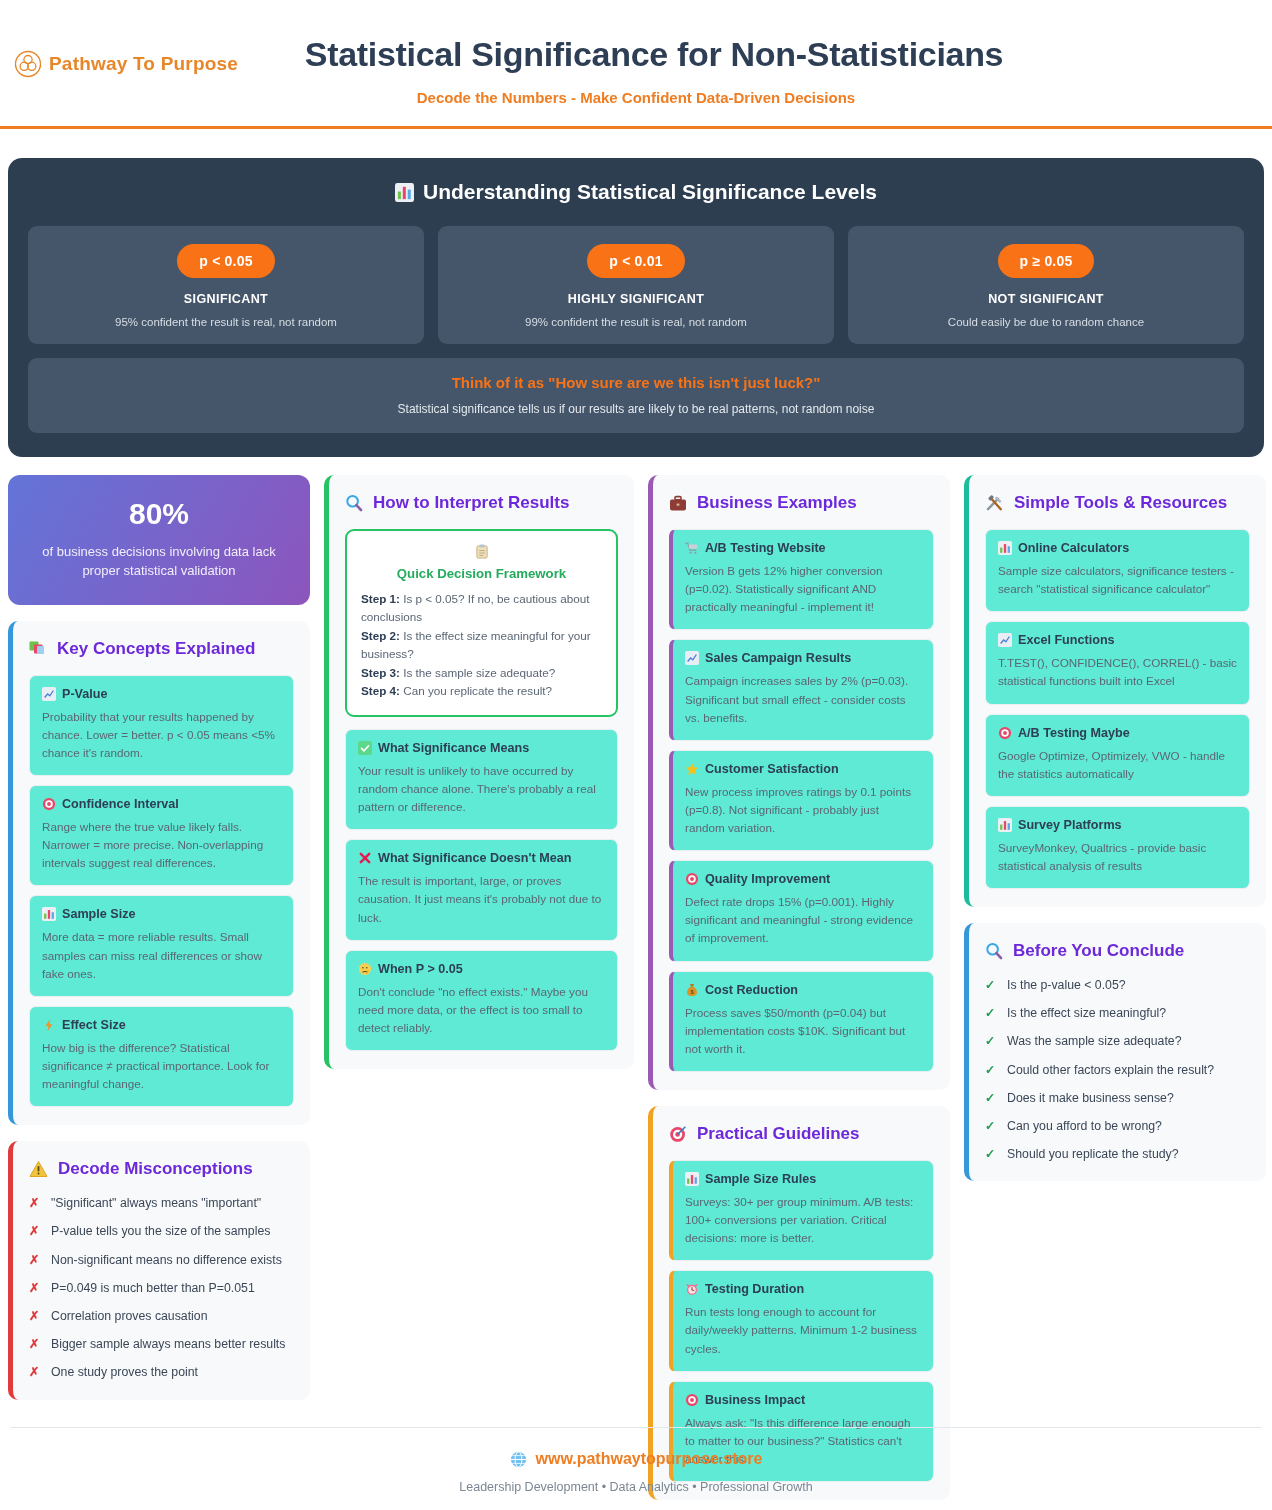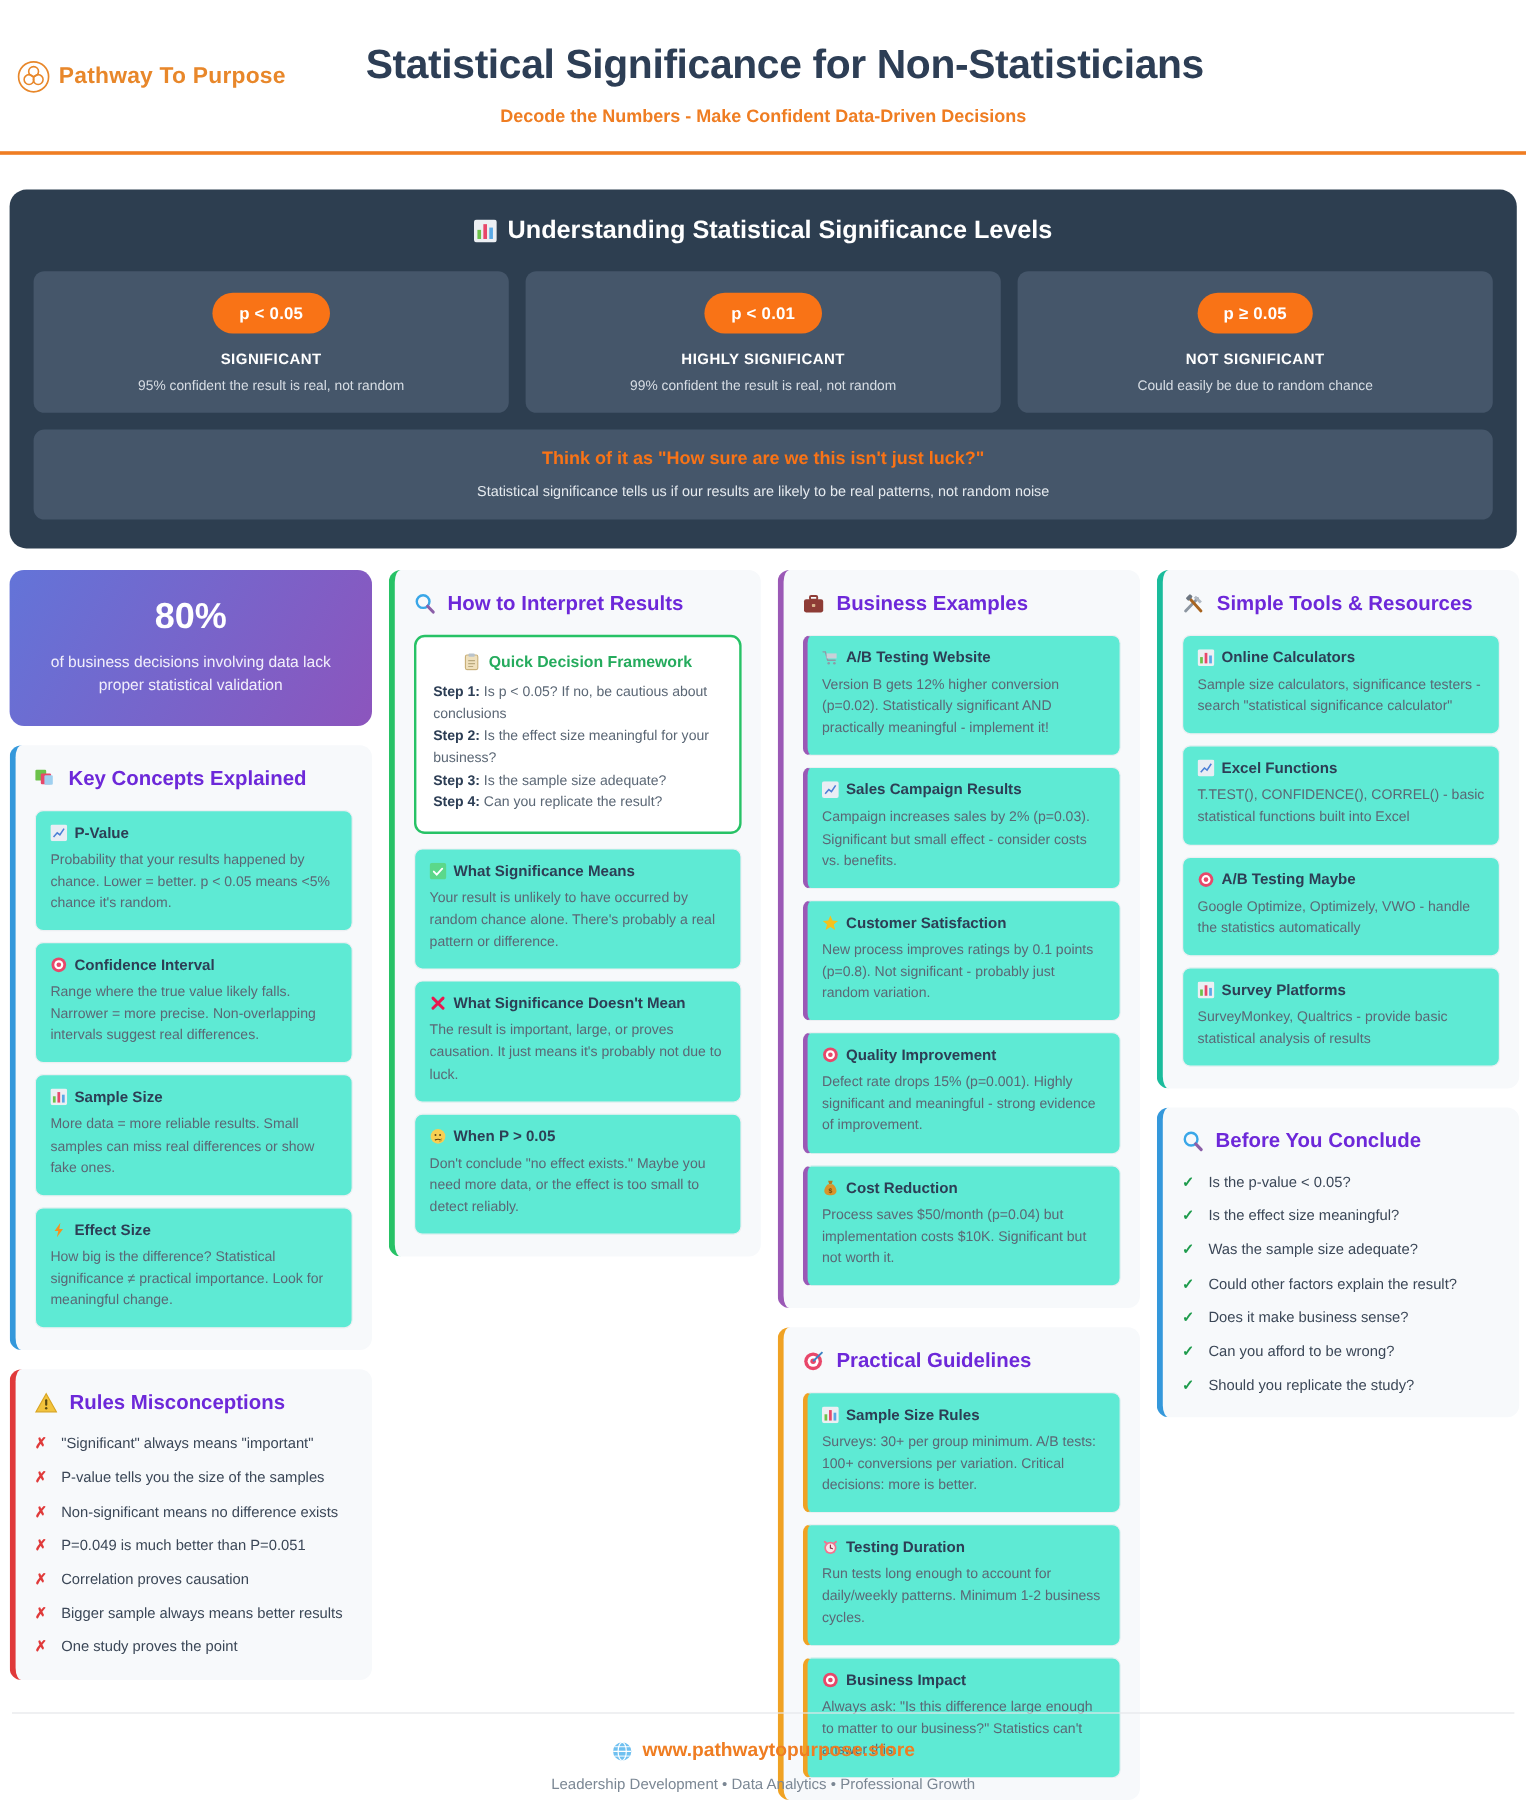--- a/index.html
+++ b/index.html
@@ -86,21 +86,21 @@
   .card-body { font-size: 11.7px; color: #5b6775; line-height: 1.55; margin-top: 7px; }
   .card.lborder { border-left: 4px solid #9b59b6; }
   .card.lborder-amber { border-left: 4px solid #f0a223; }
 
   
   .framework {
     background: #fff; border: 2px solid #27c266; border-radius: 9px; padding: 13px 14px 14px 14px; margin-bottom: 12px;
   }
   .framework-title {
     text-align: center; color: #25ab5d; font-weight: bold; font-size: 13.2px;
-    display: flex; align-items: center; justify-content: center; gap: 7px;
+    display: flex; align-items: center; justify-content: center; gap: 7px; flex-direction: column;
   }
   .framework-body { font-size: 11.7px; color: #5b6775; line-height: 1.58; margin-top: 9px; }
   .framework-body b { color: #2d3e55; }
 
   
   .list-row { display: flex; gap: 11px; font-size: 12.3px; color: #3b4757; line-height: 1.4; margin-bottom: 11px; }
   .list-row:last-child { margin-bottom: 0; }
   .mark-x { color: #e03a3a; font-weight: bold; flex: 0 0 11px; }
   .mark-c { color: #1f9c4d; font-weight: bold; flex: 0 0 11px; }
 
@@ -251,21 +251,21 @@
 
       <div class="panel" style="border-left-color:#e03a3a">
         <div class="panel-head">
           <span class="ico">
             <svg class="g" width="19" height="18" viewBox="0 0 19 18">
                 <polygon points="9.5,1.5 18,16.5 1,16.5" fill="#f2c33c" stroke="#d9a522" stroke-width="1"></polygon>
                 <rect x="8.6" y="6" width="1.8" height="5.5" rx=".8" fill="#5b4a10"></rect>
                 <circle cx="9.5" cy="13.6" r="1" fill="#5b4a10"></circle>
               </svg>
           </span>
-          <span>Rules Misconceptions</span>
+          <span>Decode Misconceptions</span>
         </div>
         <div class="list-row">
             <span class="mark-x">✗</span>
             <span>"Significant" always means "important"</span>
           </div>
         <div class="list-row">
             <span class="mark-x">✗</span>
             <span>P-value tells you the size of the samples</span>
           </div>
         <div class="list-row">

